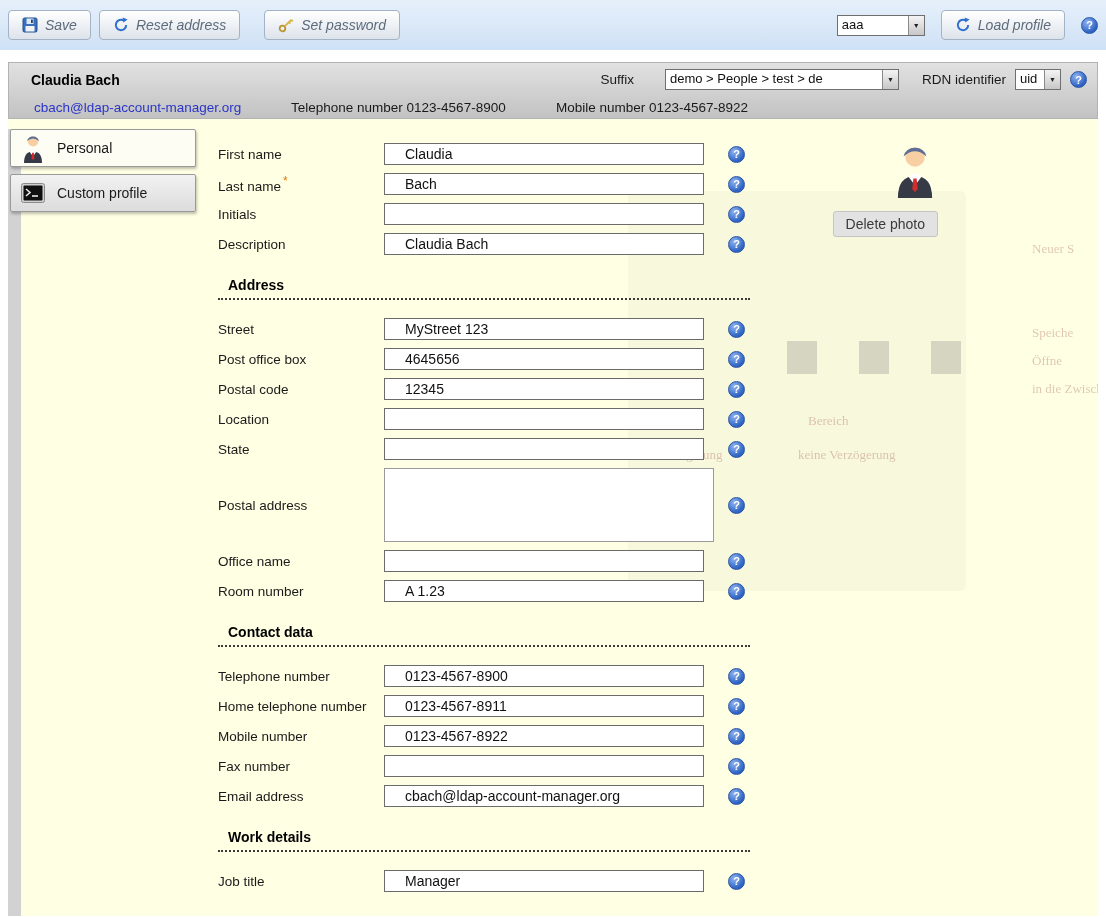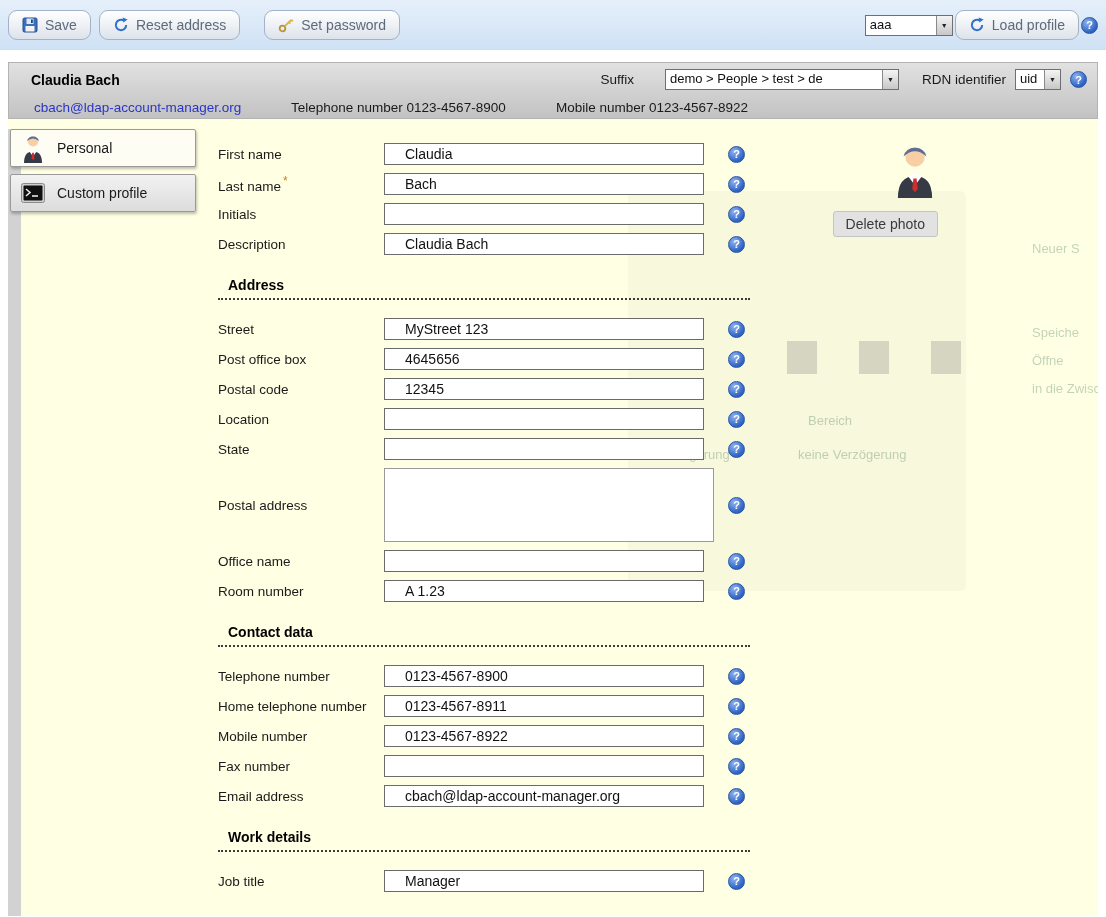--- a/index.html
+++ b/index.html
@@ -3,25 +3,25 @@
 <meta charset="utf-8">
 <style>
   * { box-sizing: border-box; margin: 0; padding: 0; }
   html, body { width: 1106px; height: 917px; overflow: hidden; background: #fff;
     font-family: "Liberation Sans", sans-serif; font-size: 14px; color: #1a1a1a; }
 
   
   .toolbar { height: 50px; padding: 8px; display: flex; align-items: center; gap: 8px;
     background: linear-gradient(#e6f0fb, #cfe1f5); }
   .tbtn { display: inline-flex; align-items: center; gap: 7px; padding: 6px 13px;
-    border: 1px solid #a3b2c5; border-radius: 9px; cursor: pointer;
-    background: linear-gradient(#ffffff, #dde3eb); color: #5d6b7b; font-size: 14px; }
+    border: 1px solid #a3b2c5; border-radius: 4px; cursor: pointer;
+    background: linear-gradient(#ffffff, #dde3eb); color: #5d6b7b; font-size: 14px; font-style: italic; }
   .tbtn svg { display: block; }
   .btn-setpw { margin-left: 16px; }
-  .toolbar-right { margin-left: auto; display: flex; align-items: center; gap: 2px; }
+  .toolbar-right { margin-left: auto; display: flex; align-items: center; gap: 16px; }
 
   
   .select { display: inline-flex; align-items: stretch; background: #fff;
     border: 1px solid #6f6f6f; height: 21px; cursor: pointer; }
   .select-val { flex: 1; padding: 1px 4px; font-size: 13px; white-space: nowrap;
     overflow: hidden; color: #111; }
   .select-arrow { width: 16px; display: flex; align-items: center; justify-content: center;
     font-size: 7px; color: #222; border-left: 1px solid #8a8a8a;
     background: linear-gradient(#f4f4f4, #c7c7c7); }
   .sel-profile { width: 88px; }
@@ -85,21 +85,21 @@
   .delete-photo { margin-top: 10px; display: inline-block; padding: 4px 12px;
     background: #e2e2e2; border: 1px solid #c4c4c4; border-radius: 3px; color: #3a3a3a;
     font-size: 14px; cursor: pointer; }
 
   
   .ghost { position: absolute; inset: 0; pointer-events: none; }
   .gtint { position: absolute; left: 620px; top: 72px; width: 338px; height: 400px;
     background: rgba(160,160,140,0.07); border-radius: 6px; }
   .gsq { position: absolute; width: 30px; height: 33px; top: 222px; background: #7a7a7a;
     opacity: .28; }
-  .gtext { position: absolute; color: #14532d; opacity: .25; font-size: 13px; white-space: nowrap; }
+  .gtext { position: absolute; color: #7f1d1d; opacity: .25; font-size: 13px; white-space: nowrap; font-family: Liberation Serif, serif; }
   .gbox { position: absolute; left: 645px; top: 378px; width: 60px; height: 26px;
     border: 1px solid #777; border-radius: 3px; display: flex; align-items: center;
     justify-content: center; color: #555; opacity: .25; font-size: 13px; }
 </style>
 </head>
 <body>
 
 <div class="toolbar">
   <button class="tbtn">
     <span>

